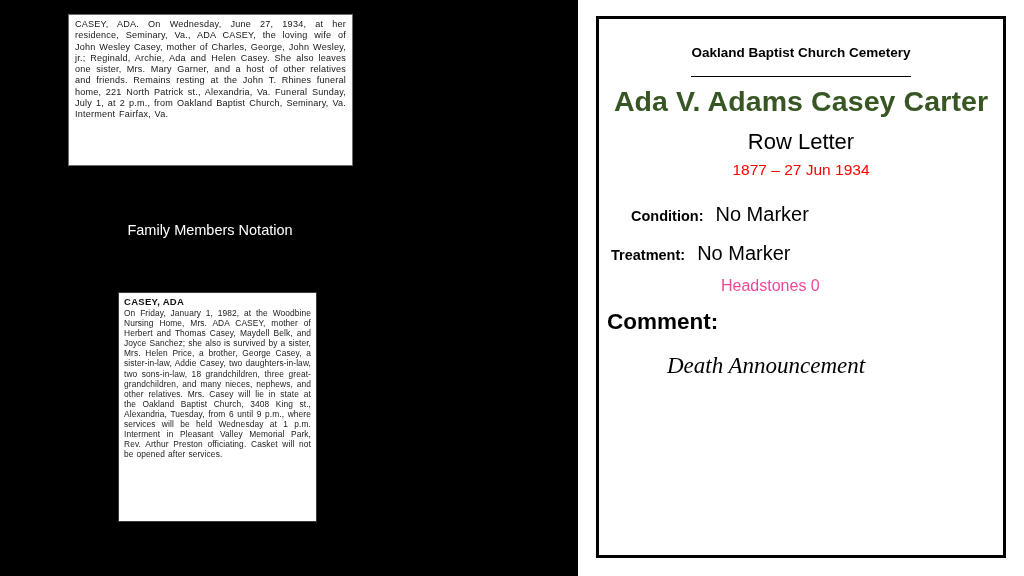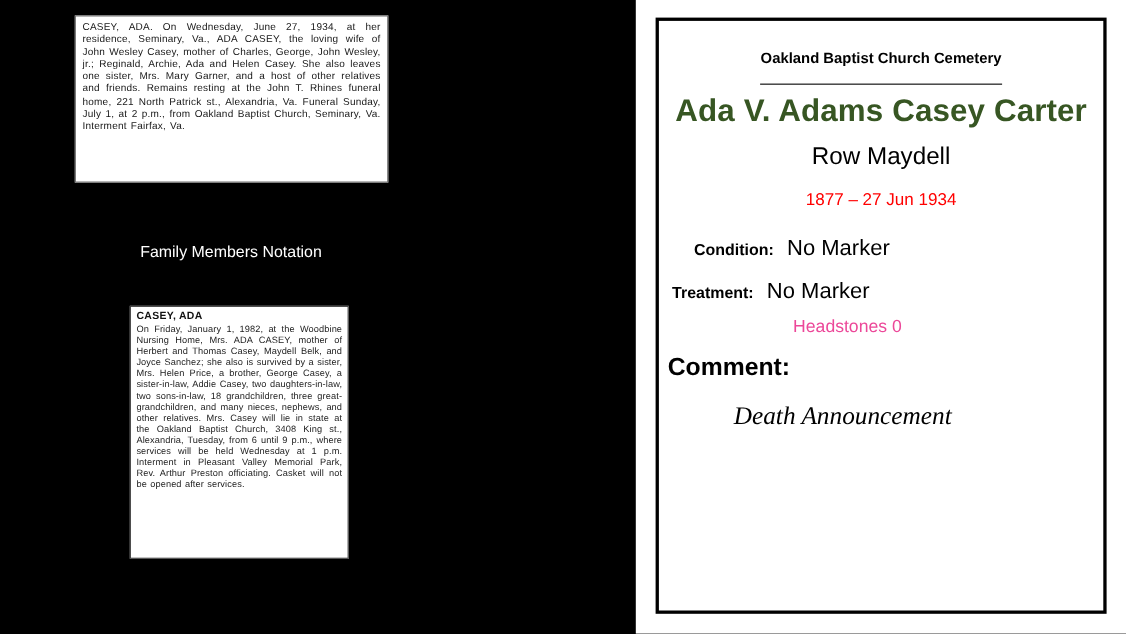--- a/index.html
+++ b/index.html
@@ -64,21 +64,21 @@
     width: 420px;
     text-align: center;
     color: #ffffff;
     font-size: 14.5px;
     font-family: "Liberation Sans", sans-serif;
   }
 
   
   .clip-bottom {
     left: 118px;
-    top: 278px;
+    top: 292px;
     width: 199px;
     height: 230px;
     padding: 3px 5px 3px 5px;
     border: 1px solid #3a3a3a;
   }
   .clip-bottom .head {
     font-size: 9.5px;
     font-weight: bold;
     letter-spacing: 0.3px;
     line-height: 11px;
@@ -131,21 +131,21 @@
     letter-spacing: 0.1px;
   }
   .row-letter {
     text-align: center;
     margin-top: 11px;
     font-size: 22px;
     color: #000000;
   }
   .dates {
     text-align: center;
-    margin-top: 18px;
+    margin-top: 6px;
     font-size: 15.5px;
     color: #ff0000;
   }
 
   .field-row {
     display: flex;
     align-items: baseline;
     margin-top: 16px;
     padding-left: 12px;
   }
@@ -205,21 +205,21 @@
 
   <div class="right-panel">
     <div class="card">
 
       <div class="cemetery">
         <span>Oakland Baptist Church Cemetery</span>
       </div>
 
       <div class="person-name">Ada V. Adams Casey Carter</div>
 
-      <div class="row-letter">Row Maydell</div>
+      <div class="row-letter">Row Letter</div>
 
       <div class="dates">1877 – 27 Jun 1934</div>
 
       <div class="field-row first">
         <div class="field-label">Condition:</div>
         <div class="field-value">No Marker</div>
       </div>
 
       <div class="field-row">
         <div class="field-label">Treatment:</div>

